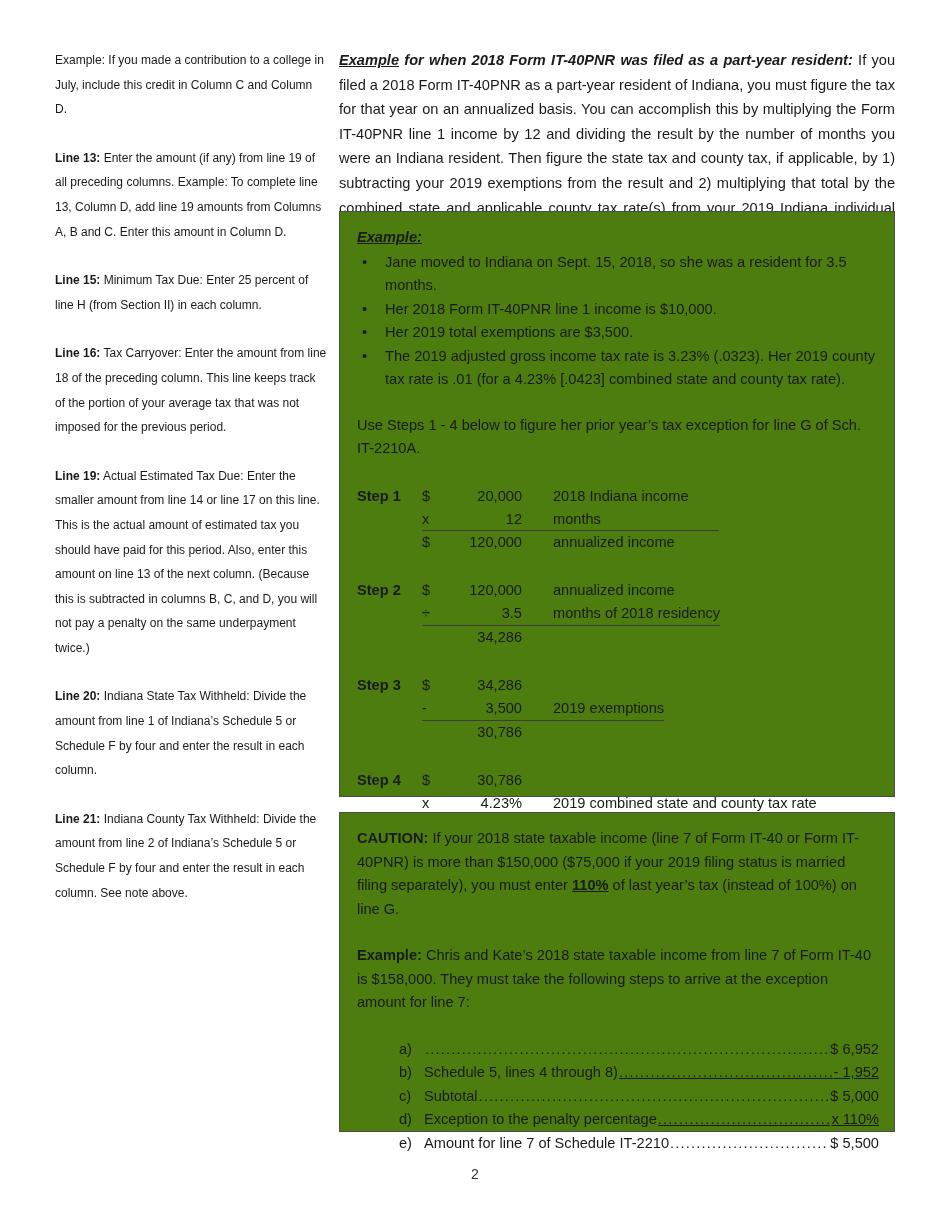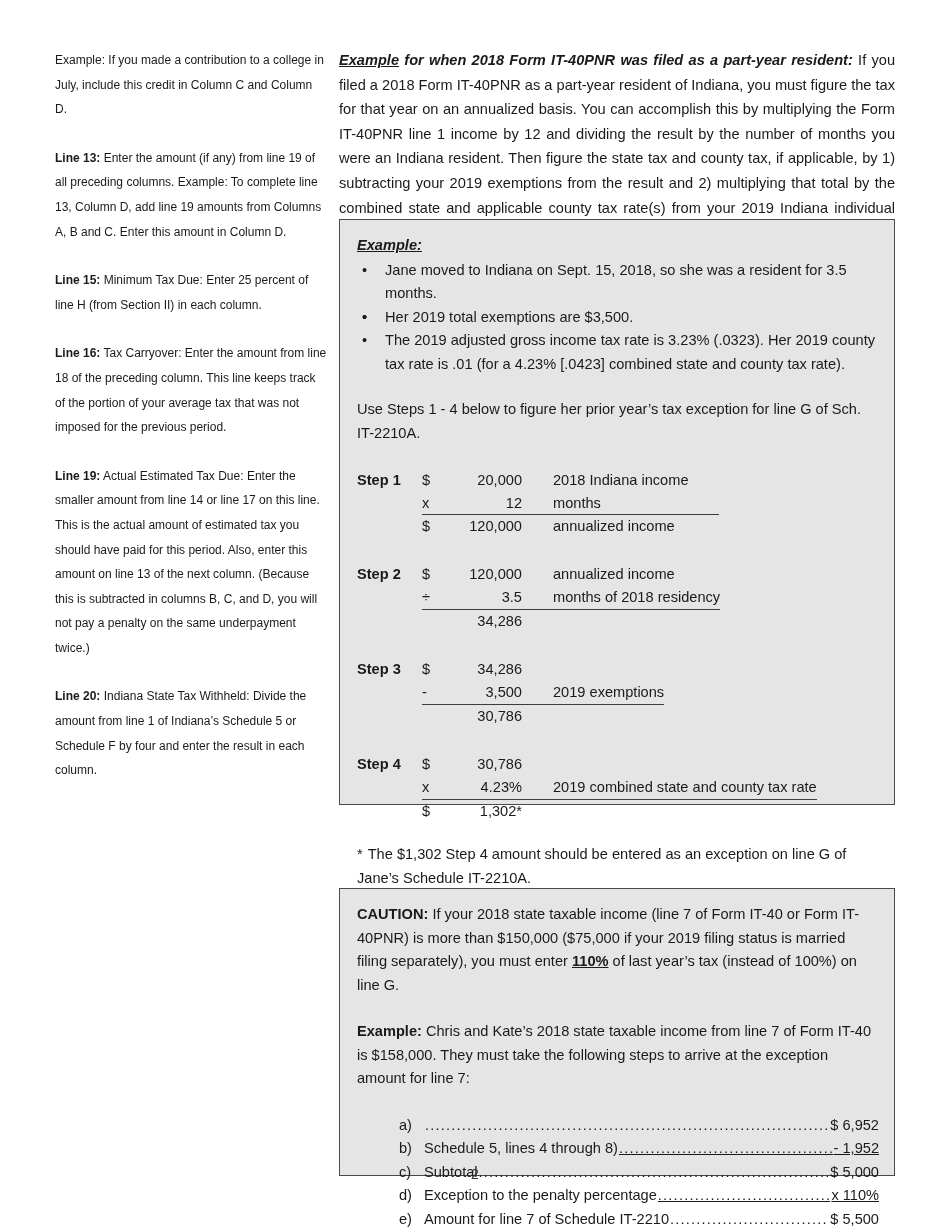--- a/index.html
+++ b/index.html
@@ -56,34 +56,33 @@
   }
   .intro-para .lead .u {
     text-decoration: underline;
   }
 
   
   .box {
     position: absolute;
     border: 1.3px solid #4a4a4a;
     box-sizing: border-box;
-    background: #e5e5e5;
-    margin-top: 8px;
+    background: #4d7c0f;
   }
   #example-box {
     left: 339px;
     top: 211px;
     width: 556px;
     height: 586px;
   }
   #caution-box {
     left: 339px;
-    top: 880px;
+    top: 812px;
     width: 556px;
-    height: 288px;
+    height: 320px;
   }
   .box-inner {
     padding: 14px 15px 0 17px;
     font-size: 14.6px;
     line-height: 23.5px;
   }
 
   .ex-title {
     font-weight: bold;
     font-style: italic;
@@ -248,32 +247,33 @@
 
 <div class="page">
 
   <div class="left-col" id="left-col">
       <p><span>Example: If you made a contribution to a college in July, include this credit in Column C and Column D.</span></p>
       <p><b>Line 13:</b><span> Enter the amount (if any) from line 19 of all preceding columns. Example: To complete line 13, Column D, add line 19 amounts from Columns A, B and C. Enter this amount in Column D.</span></p>
       <p><b>Line 15:</b><span> Minimum Tax Due: Enter 25 percent of line H (from Section II) in each column.</span></p>
       <p><b>Line 16:</b><span> Tax Carryover: Enter the amount from line 18 of the preceding column. This line keeps track of the portion of your average tax that was not imposed for the previous period.</span></p>
       <p><b>Line 19:</b><span> Actual Estimated Tax Due: Enter the smaller amount from line 14 or line 17 on this line. This is the actual amount of estimated tax you should have paid for this period. Also, enter this amount on line 13 of the next column. (Because this is subtracted in columns B, C, and D, you will not pay a penalty on the same underpayment twice.)</span></p>
       <p><b>Line 20:</b><span> Indiana State Tax Withheld: Divide the amount from line 1 of Indiana’s Schedule 5 or Schedule F by four and enter the result in each column.</span></p>
+      <p><b>Line 21:</b><span> Indiana County Tax Withheld: Divide the amount from line 2 of Indiana’s Schedule 5 or Schedule F by four and enter the result in each column. See note above.</span></p>
     </div>
 
   <div class="right-col">
     <p class="intro-para" id="intro-para"><span class="lead"><span class="u">Example</span><span> for when 2018 Form IT-40PNR was filed as a part-year resident:</span></span><span> If you filed a 2018 Form IT-40PNR as a part-year resident of Indiana, you must figure the tax for that year on an annualized basis. You can accomplish this by multiplying the Form IT-40PNR line 1 income by 12 and dividing the result by the number of months you were an Indiana resident. Then figure the state tax and county tax, if applicable, by 1) subtracting your 2019 exemptions from the result and  2) multiplying that total by the combined state and applicable county tax rate(s) from your 2019 Indiana individual income tax return. See the example below. </span><b>Note:</b><span> See </span><b>CAUTION</b><span> box below.</span></p>
   </div>
 
   <div class="box" id="example-box">
     <div class="box-inner">
       <div class="ex-title">Example:</div>
       <ul class="bullets" id="ex-bullets">
           <li><span class="bullet-dot">•</span><span>Jane moved to Indiana on Sept. 15, 2018, so she was a resident for 3.5 months.</span></li>
-          <li><span class="bullet-dot">•</span></li>
+          <li><span class="bullet-dot">•</span><span>Her 2018 Form IT-40PNR line 1 income is $10,000.</span></li>
           <li><span class="bullet-dot">•</span><span>Her 2019 total exemptions are $3,500.</span></li>
           <li><span class="bullet-dot">•</span><span>The 2019 adjusted gross income tax rate is 3.23% (.0323). Her 2019 county tax rate is .01 (for a 4.23% [.0423] combined state and county tax rate).</span></li>
         </ul>
       <p class="use-steps">Use Steps 1 - 4 below to figure her prior year’s tax exception for line G of Sch. IT-2210A.</p>
       <div class="steps" id="steps-container">
           <div class="step">
             <div class="step-label">Step 1</div>
             <div class="step-rows">
               <div class="srow">
                 <span class="op">$</span>

